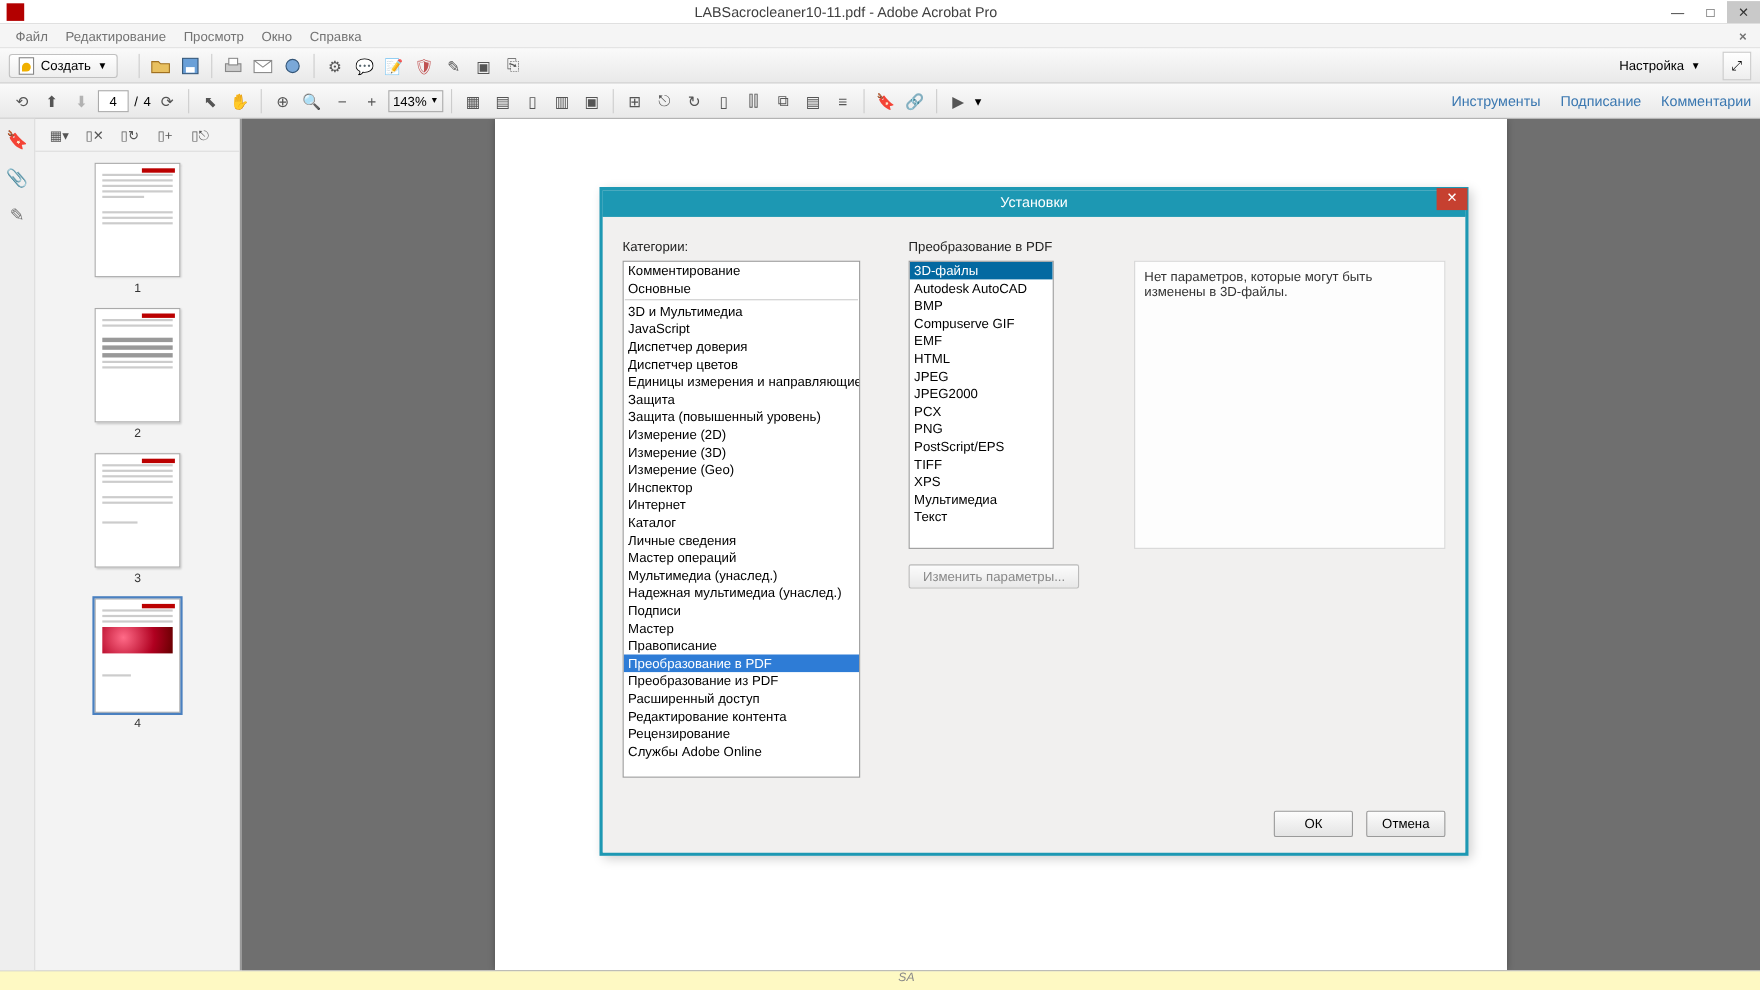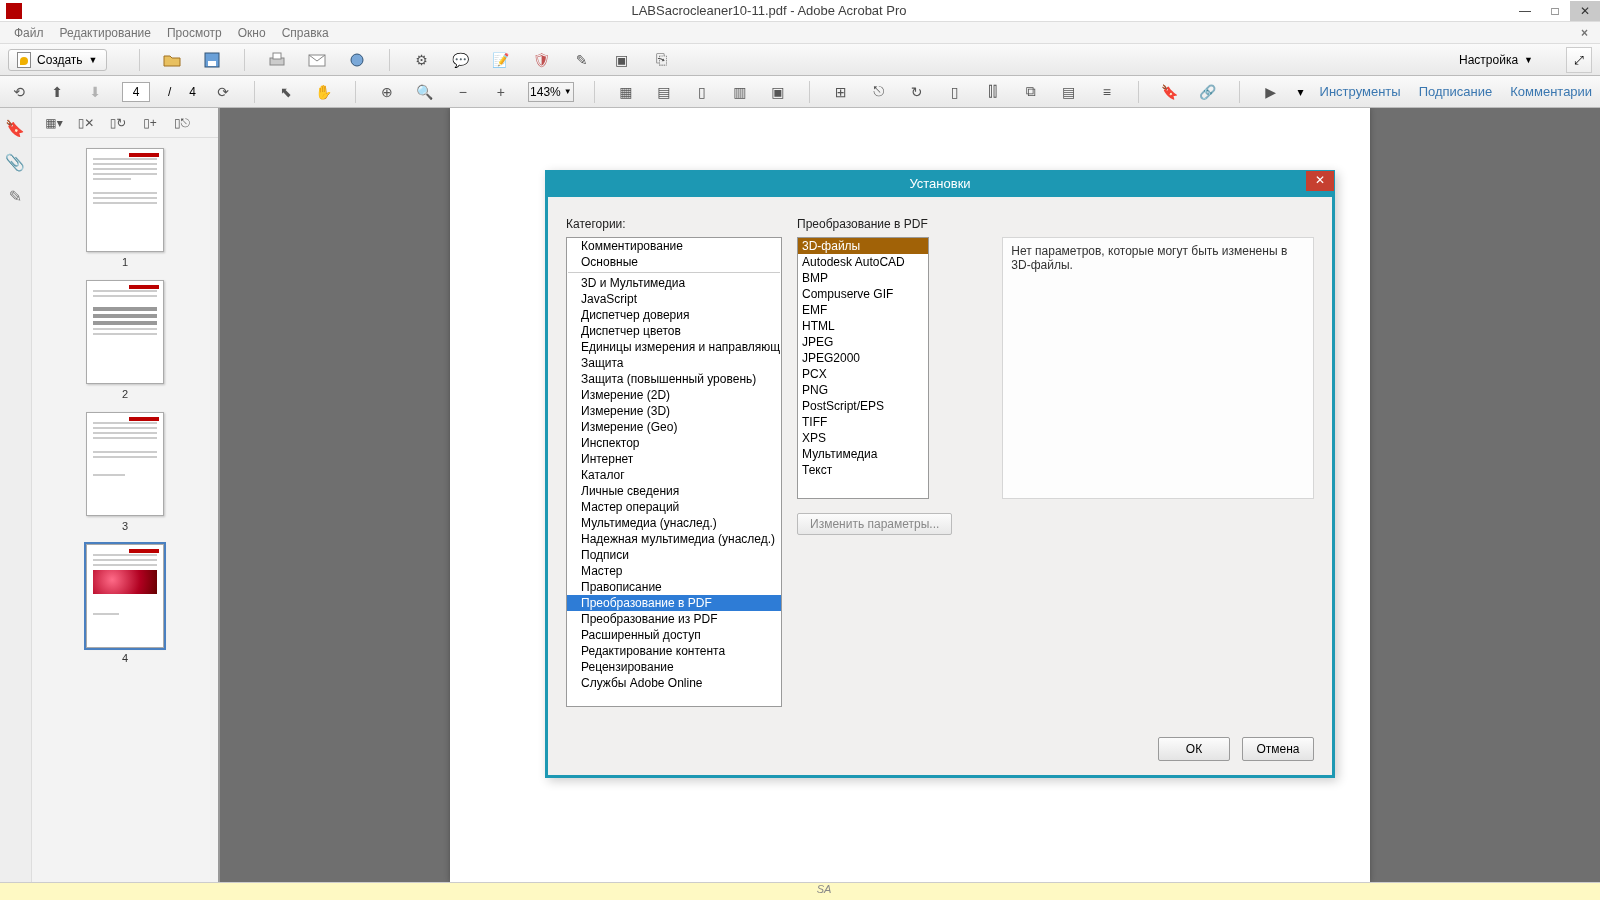--- a/index.html
+++ b/index.html
@@ -5,21 +5,21 @@
 * { box-sizing: border-box; margin: 0; padding: 0; font-family: "Segoe UI", Tahoma, sans-serif; }
 html, body { width: 1600px; height: 900px; overflow: hidden; background: #fff; }
 .titlebar { height: 22px; background: #fff; display: flex; align-items: center; border-bottom: 1px solid #ddd; }
 .titlebar .appicon { width: 16px; height: 16px; margin: 0 6px; background: #b30000; }
 .titlebar .title { flex: 1; text-align: center; font-size: 13px; color: #404040; }
 .titlebar .winbtn { width: 30px; height: 20px; text-align: center; font-size: 12px; color: #333; cursor: default; line-height: 20px; }
 .titlebar .winbtn.close { background: #c9c9c9; }
 .menubar { height: 22px; background: #f5f5f5; display: flex; align-items: center; padding: 0 6px; font-size: 12px; color: #737373; border-bottom: 1px solid #ddd; }
 .menubar .menu { padding: 0 8px; cursor: default; }
 .menubar .closex { margin-left: auto; padding: 0 6px; font-weight: bold; }
-.toolbar1, .toolbar2 { height: 32px; background: linear-gradient(#fafafa,#e9e9e9); border-bottom: 1px solid #bbb; display: flex; align-items: center; padding: 0 8px; font-size: 12px; gap: 16px; }
+.toolbar1, .toolbar2 { height: 32px; background: linear-gradient(#fafafa,#e9e9e9); border-bottom: 1px solid #bbb; display: flex; align-items: center; padding: 0 8px; font-size: 12px; gap: 3px; }
 .toolbar1 .create { display: flex; align-items: center; border: 1px solid #c0c0c0; background: linear-gradient(#fff,#eee); border-radius: 3px; padding: 2px 8px; margin-right: 12px; }
 .toolbar1 .create .pageicon { width: 14px; height: 16px; background: #fff; border: 1px solid #888; margin-right: 6px; position: relative; }
 .toolbar1 .create .pageicon::after { content:""; position:absolute; left:2px; bottom:2px; width:8px; height:8px; background:#f0b000; border-radius:50% 50% 50% 0; }
 .toolbar1 .create .dd { margin-left: 6px; font-size: 9px; }
 .tbtn { width: 24px; height: 24px; display:flex; align-items:center; justify-content:center; color:#555; font-size:14px; border-radius:2px; }
 .sep { width:1px; height:22px; background:#ccc; margin: 0 4px; }
 .toolbar1 .settings { margin-left: auto; display: flex; align-items: center; padding: 2px 8px; border:1px solid transparent; }
 .toolbar1 .settings .dd { margin-left: 6px; font-size: 9px; }
 .toolbar1 .expand { width: 26px; height: 26px; border:1px solid #ccc; margin-left:8px; display:flex; align-items:center; justify-content:center; background:linear-gradient(#fff,#eee); }
 .toolbar2 .pagebox { width: 28px; height: 20px; border:1px solid #aaa; text-align:center; font-size:12px; }
@@ -51,31 +51,31 @@
 .page .dashes { font-family: monospace; color:#2060a0; letter-spacing:2px; margin-top: 90px; margin-bottom: 30px; font-size:16px; }
 .page .body { font-size: 20px; line-height: 1.25; color:#111; }
 .page .ital { font-style: italic; margin-top: 18px; font-size:19px; }
 .page .bigimg { width: 200px; height: 100px; margin-top:20px; background: radial-gradient(ellipse at 30% 30%, #ff8aa0 0%, #d0002a 40%, #7a0015 80%, #400 100%); }
 .statusbar { height: 18px; background:#fef9c3; border-top:1px solid #ccc; text-align:center; font-size:11px; color:#888; font-style:italic;padding-left:48px; }
 
 .dialog { position:absolute; left:545px; top:170px; width:790px; height:608px; background:#f1f0ef; border:3px solid #1d98b3; box-shadow: 3px 3px 10px rgba(0,0,0,.2); }
 .dialog .dtitle { height: 24px; background:#1d98b3; color:#fff; text-align:center; font-size:13px; line-height:22px; border-bottom:2px solid #1d98b3; position:relative; }
 .dialog .dtitle .dclose { position:absolute; right:-2px; top:-2px; width:28px; height:20px; background:#c64030; color:#fff; font-size:12px; text-align:center; line-height:18px; }
 .dialog .inner { background:#f1f0ef; padding: 20px 18px 14px 18px; height: calc(100% - 24px); display:flex; flex-direction:column; }
-.dialog .cols { display:flex; gap:15px; flex:1; }
+.dialog .cols { display:flex; gap:44px; flex:1; }
 .dialog .col1 { width: 216px; }
 .dialog .col2 { flex:1; }
 .dialog .lbl { font-size:12px; margin-bottom:6px; color:#222; }
 .dialog .listbox { border:1px solid #9a9a9a; background:#fff; height: 470px; overflow-y:scroll; font-size:12px; }
-.dialog .listbox .item { padding: 1px 14px; cursor:default; white-space:nowrap; overflow:hidden; }
+.dialog .listbox .item { padding: 1px 4px; cursor:default; white-space:nowrap; overflow:hidden; }
 .dialog .listbox .item.sel { background:#2e7cd6; color:#fff; }
 .dialog .listbox .div { height:1px; background:#ccc; margin:2px 1px; }
 .dialog .smallbox { border:1px solid #9a9a9a; background:#fff; width:132px; height:262px; font-size:12px; overflow:auto; }
 .dialog .smallbox .item { padding:1px 4px; cursor:default; }
-.dialog .smallbox .item.sel { background:#a16207; color:#fff; }
+.dialog .smallbox .item.sel { background:#0369a1; color:#fff; }
 .dialog .rightpane { display:flex; gap:50px; }
 .dialog .msgbox { flex:1; border:1px solid #d6d6d6; background:#fdfdfd; padding:6px 8px; font-size:12px; height:262px; color:#333; }
 .dialog .editbtn { margin-top:14px; padding:3px 12px; font-size:12px; border:1px solid #bbb; background:linear-gradient(#fcfcfc,#e8e8e8); color:#888; border-radius:2px; }
 .dialog .dbtns { display:flex; justify-content:flex-end; gap:12px; margin-top:auto; }
 .dialog .dbtn { width:72px; padding:4px 0; font-size:12px; text-align:center; border:1px solid #9a9a9a; background:linear-gradient(#fcfcfc,#e4e4e4); border-radius:2px; }
 svg { display:block; }
 </style>
 </head>
 <body>
 

